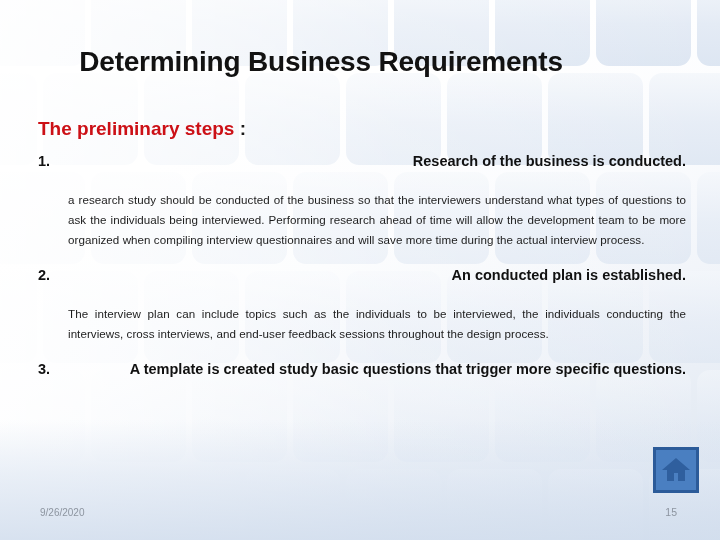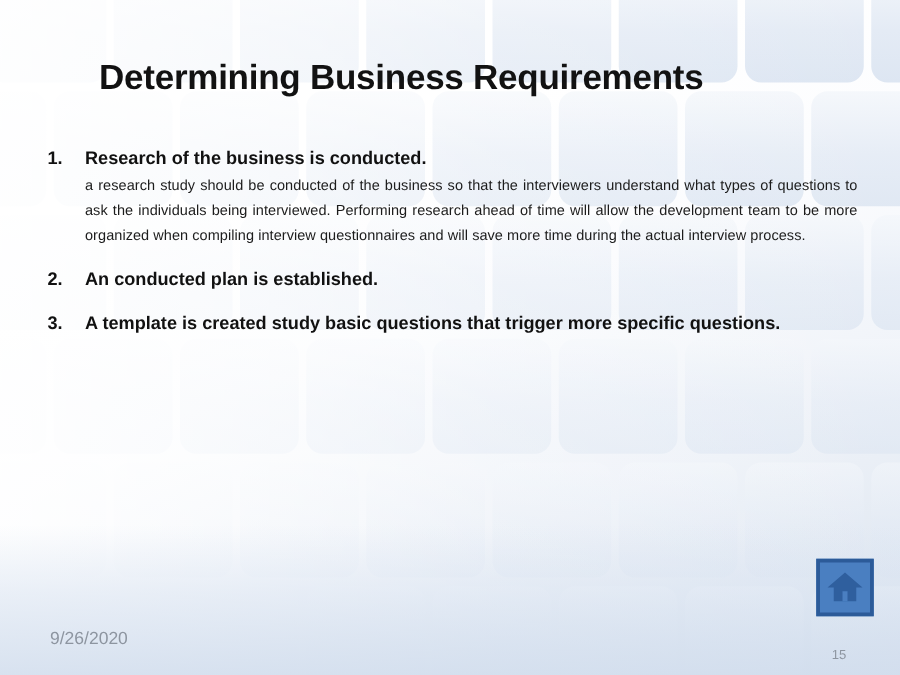--- a/index.html
+++ b/index.html
@@ -120,50 +120,51 @@
     color: #111111;
     line-height: 1.33;
   }
   .item-num {
     width: 30px;
     flex: 0 0 30px;
     font-weight: bold;
   }
   .item-title {
     flex: 1 1 auto;
+    text-align: right;
   }
 
   .para {
-    margin: 2px 0 0 30px;
+    margin: 19px 0 0 30px;
     font-size: 11.6px;
     line-height: 1.72;
     color: #1c1c1c;
     text-align: justify;
     text-justify: inter-word;
     letter-spacing: 0.05px;
   }
   .para.tight { margin-top: 6px; }
 
   .gap-1 { height: 13px; }
   .gap-2 { height: 13px; }
 
   
   .footer-date {
     position: absolute;
     left: 40px;
     bottom: 22px;
-    font-size: 14px;
+    font-size: 10px;
     color: #8d95a0;
     z-index: 6;
     margin-top: 24px;
   }
   .footer-page {
     position: absolute;
     right: 43px;
-    bottom: 10px;
+    bottom: 22px;
     font-size: 10.5px;
     color: #8d95a0;
     z-index: 6;
   }
 
   
   .home-btn {
     position: absolute;
     right: 21px;
     bottom: 47px;
@@ -236,36 +237,40 @@
       <div class="tile" style="left: 659px; top: 481px; width: 95px; height: 92px; opacity: 0.367105;"></div>
     </div>
 
   <div class="wash"></div>
   <div class="bottom-band"></div>
 
   <div class="title">Determining Business Requirements</div>
 
   <div class="content">
 
+    <div class="section-head">
+      <span class="red">The preliminary steps</span><span class="colon"> :</span>
+    </div>
 
     <div class="item">
       <div class="item-head">
         <span class="item-num">1.</span>
         <span class="item-title">Research of the business is conducted.</span>
       </div>
       <div class="para">a research study should be conducted of the business so that the interviewers understand what types of questions to ask the individuals being interviewed. Performing research ahead of time will allow the development team to be more organized when compiling interview questionnaires and will save more time during the actual interview process.</div>
     </div>
 
     <div class="gap-1"></div>
 
     <div class="item">
       <div class="item-head">
         <span class="item-num">2.</span>
         <span class="item-title">An conducted plan is established.</span>
       </div>
+      <div class="para">The interview plan can include topics such as the individuals to be interviewed, the individuals conducting the interviews, cross interviews, and end-user feedback sessions throughout the design process.</div>
     </div>
 
     <div class="gap-2"></div>
 
     <div class="item">
       <div class="item-head">
         <span class="item-num">3.</span>
         <span class="item-title">A template is created study basic questions that trigger more specific questions.</span>
       </div>
     </div>

